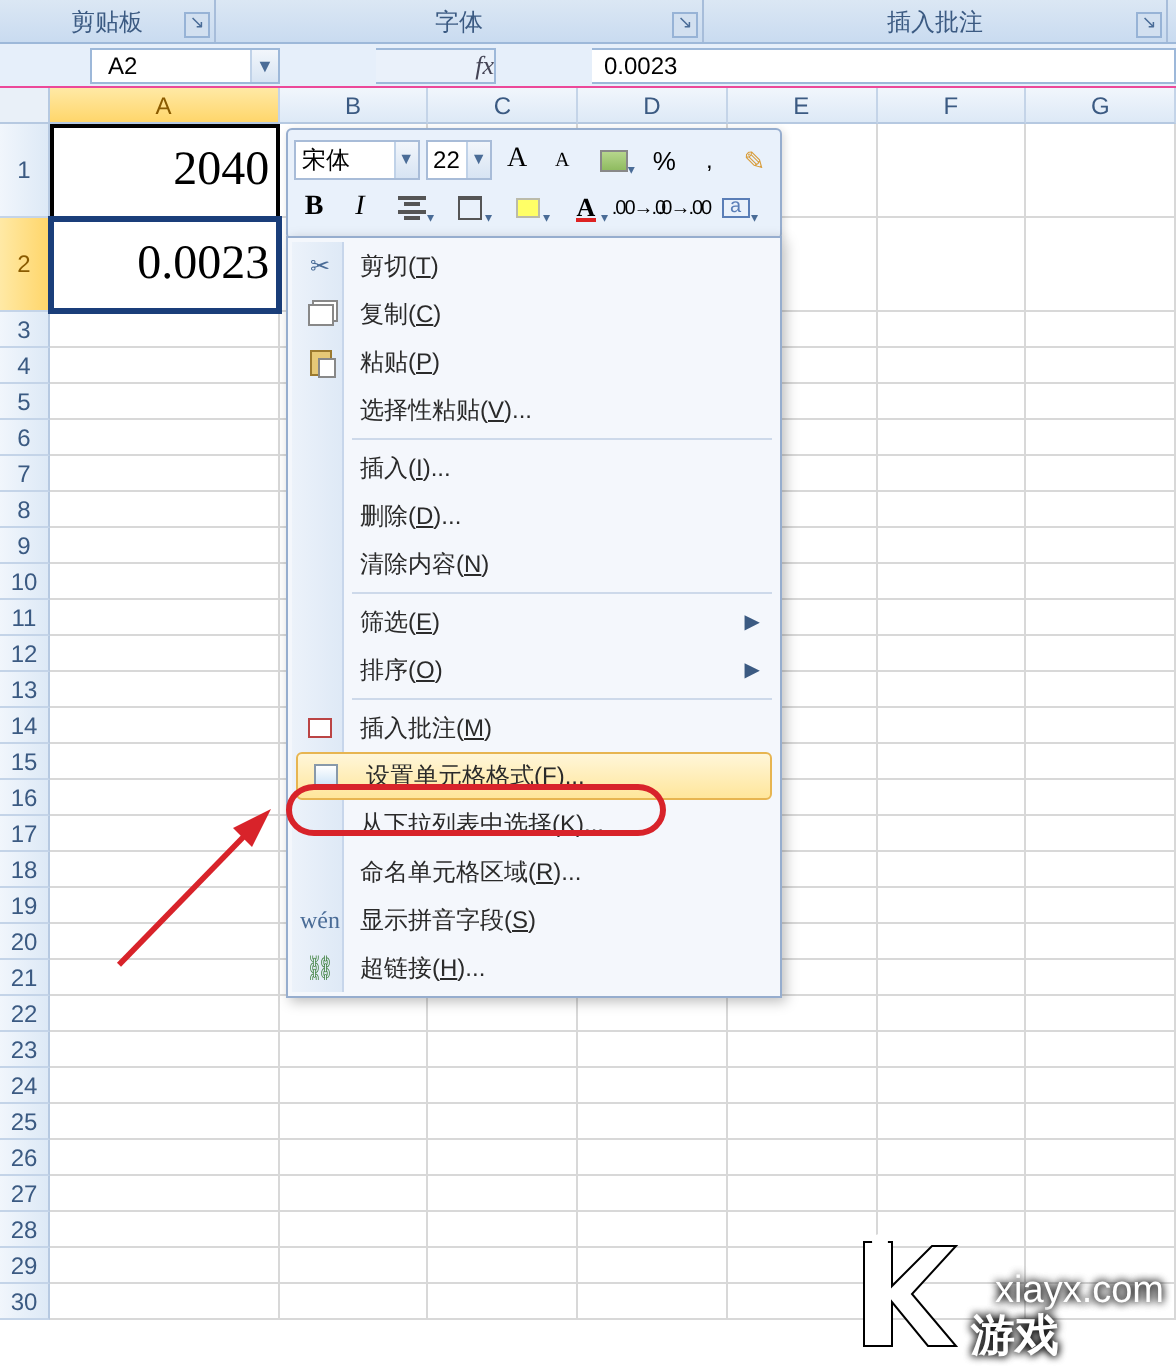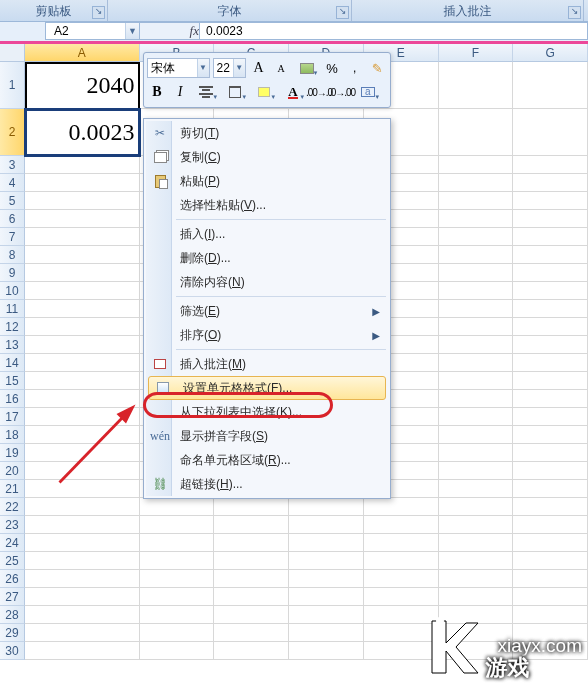--- a/index.html
+++ b/index.html
@@ -7,21 +7,21 @@
 
     
     .ribbon-labels { height: 22px; background: linear-gradient(#dbe7f4, #c9dbf0); display: flex; border-bottom: 1px solid #9db8d9; }
     .ribbon-group { flex: 0 0 auto; position: relative; border-right: 1px solid #a7bdda; color: #3b5a82; text-align: center; padding: 3px 0 0; }
     .ribbon-group .dlaunch { position: absolute; right: 2px; bottom: 2px; width: 13px; height: 13px; background: #d2e0f0; border: 1px solid #97b3d6; font-size: 9px; line-height: 9px; color: #4a6c97; text-align: center; }
     .rg-clip   { width: 108px; }
     .rg-font   { width: 244px; }
     .rg-align  { width: 232px; }
 
     
-    .fx-bar { height: 22px; background: #e6effa; display: flex; align-items: flex-start; border-bottom: 3px solid #ec4899; }
+    .fx-bar { height: 22px; background: #e6effa; display: flex; align-items: center; border-bottom: 1px solid #ec4899; gap: 48px; }
     .namebox { width: 95px; height: 18px; margin-left: 45px; background: #fff; border: 1px solid #9db8d9; display: flex; align-items: center; padding-left: 8px; position: relative; }
     .namebox .dd { position: absolute; right: 0; top: 0; bottom: 0; width: 14px; background: linear-gradient(#f2f6fb,#d7e4f3); border-left: 1px solid #c0d2e8; text-align: center; line-height: 16px; color: #4a6c97; font-size: 9px; }
     .fx-btns { width: 60px; height: 18px; border: 1px solid #9db8d9; border-left: none; background: #eaf1fa; display: flex; align-items: center; justify-content: flex-end; padding-right: 0; }
     .fx-icon { font-style: italic; font-family: "Times New Roman"; font-size: 13px; color: #445; }
     .fx-input { flex: 1; background: #fff; border: 1px solid #9db8d9; border-left: none; height: 18px; padding-left: 6px; display: flex; align-items: center; font-family: Consolas, monospace; }
 
     
     .sheet { position: absolute; top: 44px; left: 0; right: 0; bottom: 0; }
     .corner { position: absolute; left: 0; top: 0; width: 25px; height: 18px; background: #e9f0f8; border-right: 1px solid #b6c9e1; border-bottom: 1px solid #b6c9e1; }
     .colhdrs { position: absolute; left: 25px; top: 0; right: 0; height: 18px; display: flex; }
@@ -41,21 +41,21 @@
     .cell { border-right: 1px solid #d8d8d8; border-bottom: 1px solid #d8d8d8; background: #fff; padding-right: 4px; overflow: hidden; }
     .cell.big { height: 47px; line-height: 47px; font-size: 24px; font-family: "SimSun"; text-align: right; }
     .cell.norm { height: 18px; line-height: 18px; }
     .cellA { width: 115px; }
     .cellOther { width: 75px; }
 
     .bigframe { position: absolute; left: 0; top: 0; width: 115px; height: 94px; border: 2px solid #000; pointer-events: none; }
     .selframe { position: absolute; left: -1px; top: 46px; width: 117px; height: 49px; border: 3px solid #1a3e7a; pointer-events: none; }
 
     
-    .mini-toolbar { position: absolute; left: 143px; top: 52px; width: 248px; border: 1px solid #96adce; background: #e9f1fb; border-radius: 3px; box-shadow: 1px 1px 4px rgba(0,0,0,.15); padding: 3px; z-index: 5; }
+    .mini-toolbar { position: absolute; left: 143px; top: 64px; width: 248px; border: 1px solid #96adce; background: #e9f1fb; border-radius: 3px; box-shadow: 1px 1px 4px rgba(0,0,0,.15); padding: 3px; z-index: 5; }
     .mt-row { display: flex; align-items: center; gap: 3px; height: 24px; }
     .mt-font { width: 64px; height: 20px; border: 1px solid #a8bcd8; background: #fff; display: flex; align-items: center; padding-left: 3px; position: relative; }
     .mt-font .dd, .mt-size .dd { position: absolute; right: 0; top: 0; bottom: 0; width: 12px; background: linear-gradient(#f2f6fb,#d7e4f3); border-left: 1px solid #c0d2e8; text-align: center; line-height: 18px; font-size: 8px; color: #4a6c97; }
     .mt-size { width: 34px; height: 20px; border: 1px solid #a8bcd8; background: #fff; display: flex; align-items: center; padding-left: 3px; position: relative; }
     .mt-btn { width: 20px; height: 20px; border: 1px solid transparent; display: flex; align-items: center; justify-content: center; border-radius: 2px; position: relative; }
     .mt-btn.split::after { content: "▾"; font-size: 7px; color: #4a6c97; position: absolute; right: 1px; bottom: 0; }
     .mt-btn.w { width: 26px; }
     .bold { font-weight: bold; font-family: "Times New Roman"; font-size: 14px; }
     .italic { font-style: italic; font-family: "Times New Roman"; font-size: 14px; }
     .percent-ic { font-size: 13px; }
@@ -570,25 +570,25 @@
   <div class="cm-item hl">
     <span class="ic">
         <span class="format-ic"></span>
       </span>
     <span><span>设置单元格格式(</span><span class="cm-underline">F</span><span>)...</span></span>
   </div>
   <div class="cm-item">
     <span><span>从下拉列表中选择(</span><span class="cm-underline">K</span><span>)...</span></span>
   </div>
   <div class="cm-item">
+    <span><span>命名单元格区域(</span><span class="cm-underline">R</span><span>)...</span></span>
+  </div>
+  <div class="cm-item">
     <span class="ic pinyin-ic">wén</span>
     <span><span>显示拼音字段(</span><span class="cm-underline">S</span><span>)</span></span>
-  </div>
-  <div class="cm-item">
-    <span><span>命名单元格区域(</span><span class="cm-underline">R</span><span>)...</span></span>
   </div>
   <div class="cm-item">
     <span class="ic link-ic">⛓</span>
     <span><span>超链接(</span><span class="cm-underline">H</span><span>)...</span></span>
   </div>
 </div>
 
 <div class="red-oval"></div>
 
 <svg class="red-arrow" viewBox="0 0 100 100">

